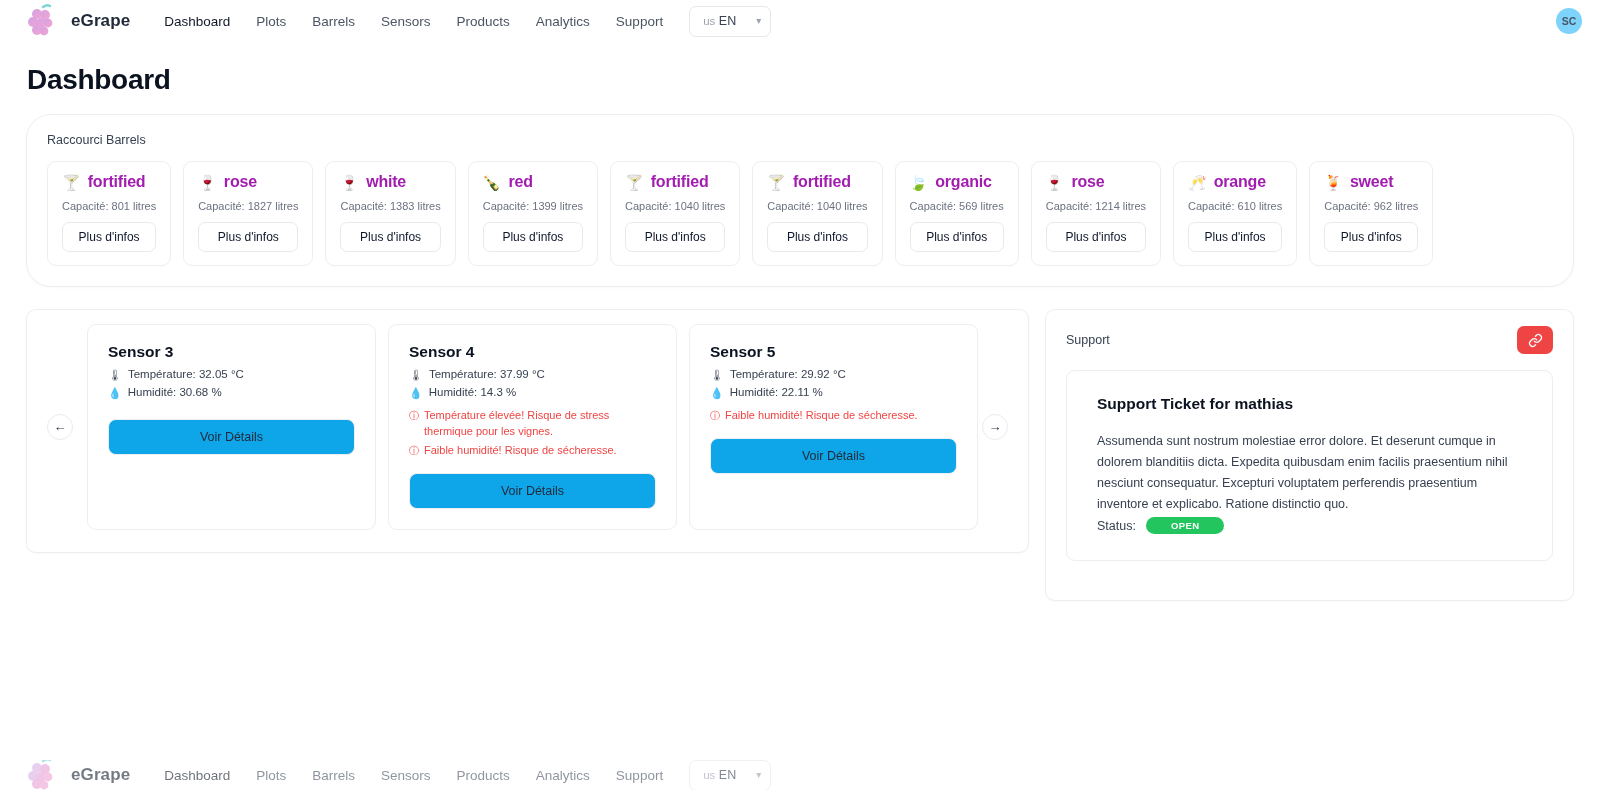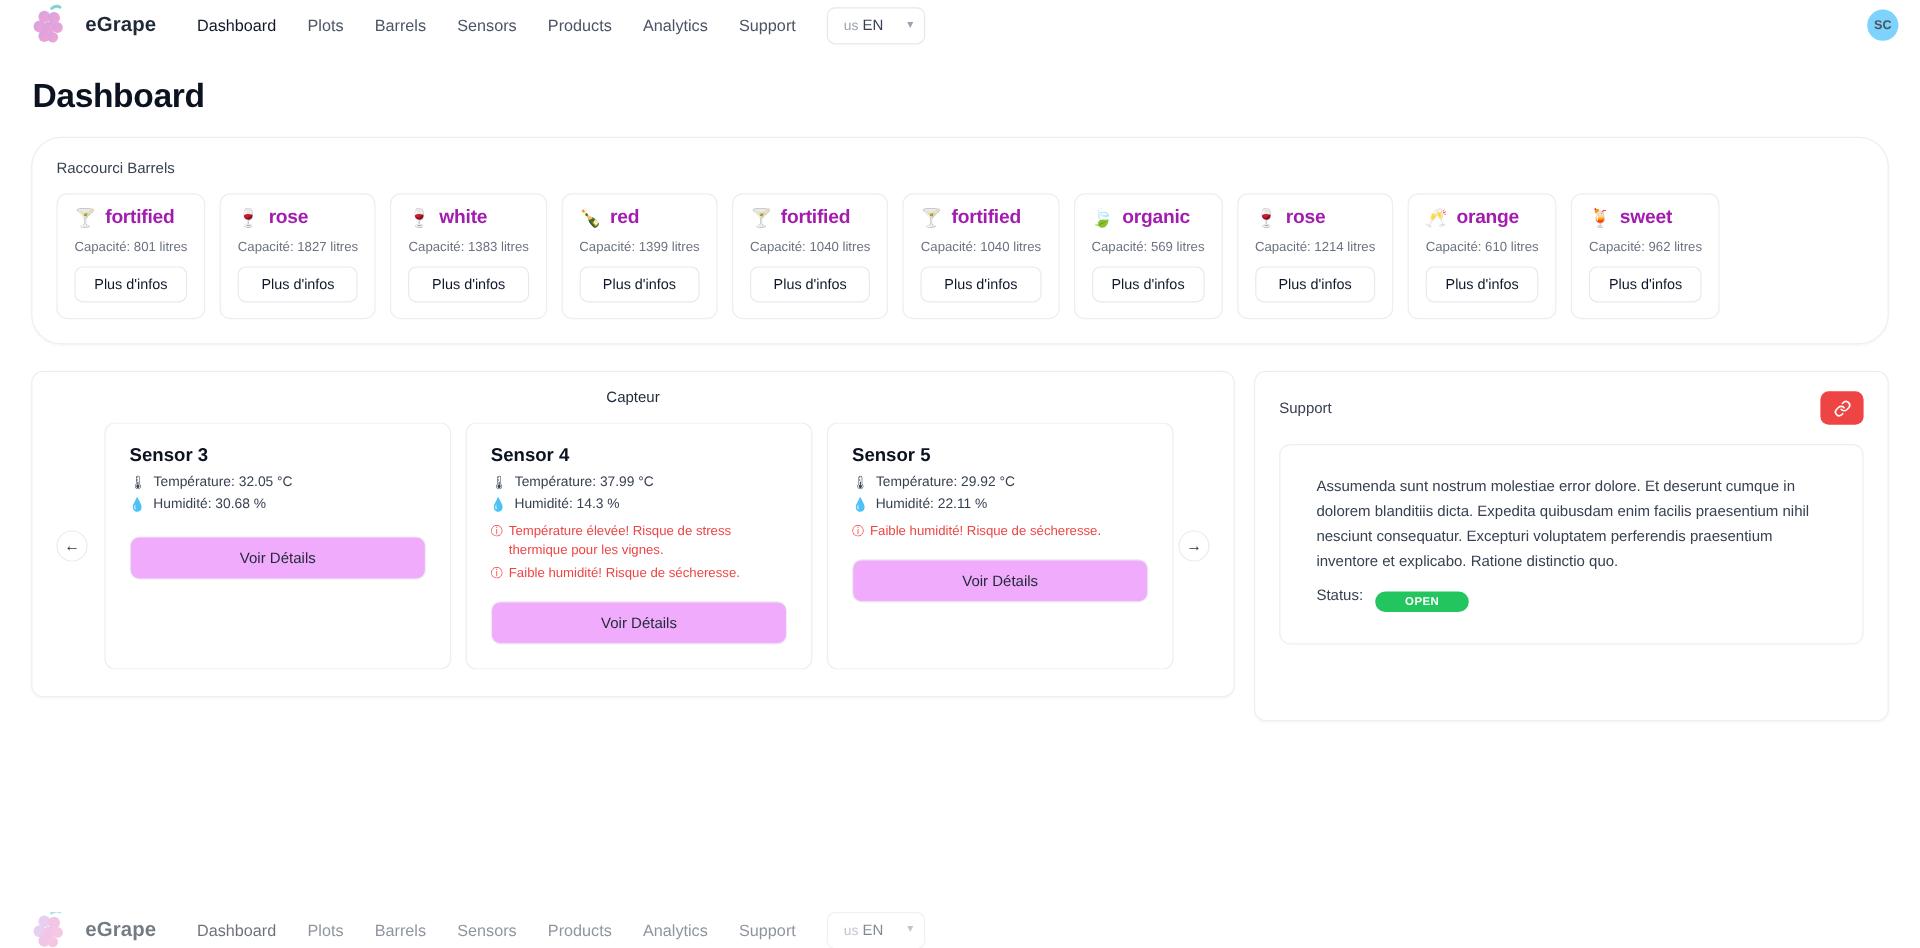--- a/index.html
+++ b/index.html
@@ -157,21 +157,21 @@
   .sensor-name { font-size: 15.5px; font-weight: 700; color: #0b1220; margin-bottom: 7px; }
   .metric { display: flex; align-items: flex-start; gap: 6px; font-size: 11.5px; color: #374151; margin-bottom: 3px; }
   .metric .mi { font-size: 11px; line-height: 1.4; }
   .alert { display: flex; align-items: flex-start; gap: 5px; font-size: 11px; color: #ef4444; margin-top: 3px; line-height: 1.45; }
   .alert .ai { flex: 0 0 auto; font-size: 10px; line-height: 1.5; }
   .sensor-btn-wrap { margin-top: 14px; }
   .sensor-btn {
     width: 100%;
     border: 1px solid #eceef1;
     border-radius: 8px;
-    background: #f0abfc;
+    background: #0ea5e9;
     font-family: inherit;
     font-size: 12.5px;
     color: #1f2937;
     padding: 10px;
     cursor: pointer;
   }
 
   
   .support-panel { flex: 1 1 auto; padding: 16px 20px 20px 20px; position: relative; min-height: 292px; }
   .support-head { display: flex; align-items: flex-start; justify-content: space-between; }
@@ -196,21 +196,20 @@
   .ticket-body { font-size: 12.5px; color: #374151; line-height: 1.68; }
   .ticket-meta { font-size: 12.5px; color: #374151; margin-top: 2px; display: flex; align-items: center; gap: 10px; }
   .status-badge {
     background: #22c55e;
     color: #fff;
     font-size: 9.5px;
     font-weight: 700;
     letter-spacing: .4px;
     padding: 3px 25px;
     border-radius: 999px;
-    margin-top: 12px;
   }
   .ticket-date { font-size: 12.5px; color: #374151; margin-top: 2px; }
 
   
   .footer-strip {
     position: absolute;
     left: 0; right: 0;
     top: 760px;
     height: 30px;
     overflow: hidden;
@@ -368,21 +367,20 @@
         <div class="barrel-cap">Capacité: 962 litres</div>
         <button class="btn-outline">Plus d'infos</button>
       </div>
 
     </div>
   </section>
 
   <div class="lower">
 
     <section class="panel sensors-panel">
-      <div class="sensors-title">Capteur</div>
 
       <div class="carousel">
         <button class="arrow-btn arrow-left">
           <span>←</span>
         </button>
 
         <div class="track">
 
           <div class="sensor-card">
             <div class="sensor-name">Sensor 3</div>
@@ -454,20 +452,21 @@
         <div class="support-label">Support</div>
         <button class="link-btn">
           <svg width="15" height="15" viewBox="0 0 24 24" fill="none" stroke="#ffffff" stroke-width="2.1" stroke-linecap="round">
             <path d="M10 13a5 5 0 0 0 7.5.5l3-3a5 5 0 0 0-7-7l-1.7 1.7"></path>
             <path d="M14 11a5 5 0 0 0-7.5-.5l-3 3a5 5 0 0 0 7 7l1.7-1.7"></path>
           </svg>
         </button>
       </div>
 
       <div class="ticket-card">
+        <div class="ticket-title">Support Ticket for mathias</div>
         <div class="ticket-body">Assumenda sunt nostrum molestiae error dolore. Et deserunt cumque in dolorem blanditiis dicta. Expedita quibusdam enim facilis praesentium nihil nesciunt consequatur. Excepturi voluptatem perferendis praesentium inventore et explicabo. Ratione distinctio quo.</div>
         <div class="ticket-meta">
           <span>Status:</span>
           <span class="status-badge">OPEN</span>
         </div>
       </div>
     </section>
 
   </div>
 </div>

